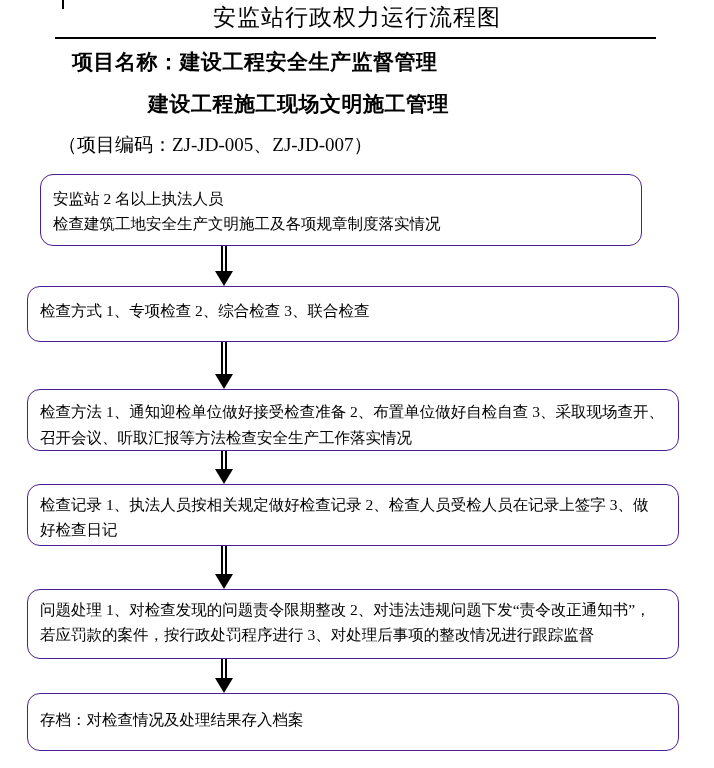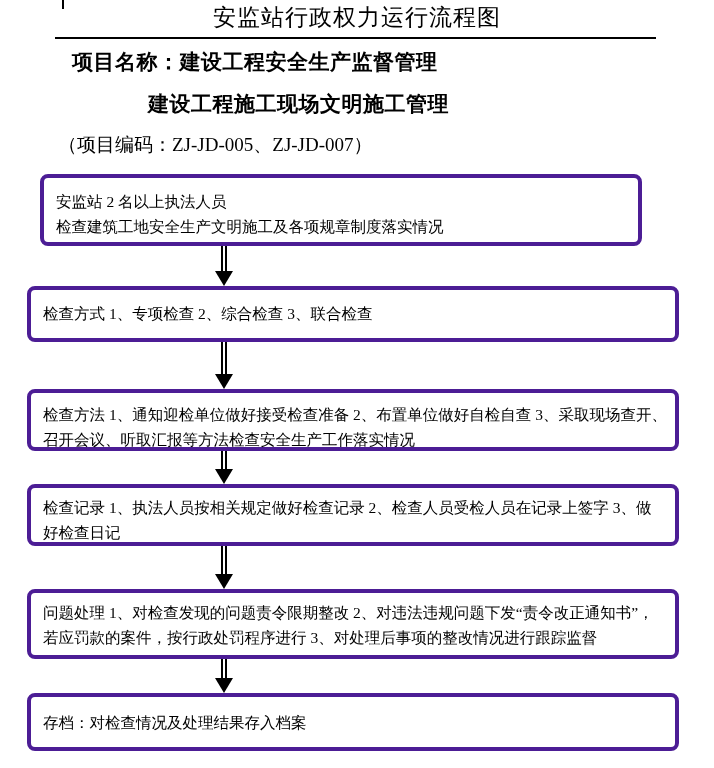--- a/index.html
+++ b/index.html
@@ -73,22 +73,22 @@
     top: 132px;
     font-size: 19px;
     font-family: "Liberation Serif", "DejaVu Serif", serif;
     white-space: nowrap;
   }
 
   
   .fbox {
     position: absolute;
     box-sizing: border-box;
-    border: 4px solid #4c1d95;
-    border-radius: 8px;
+    border: 1px solid #4c1d95;
+    border-radius: 13px;
     background: #ffffff;
     font-size: 15.5px;
     line-height: 25px;
     font-family: "Liberation Serif", "DejaVu Serif", serif;
     padding: 0 12px;
     display: flex;
     flex-direction: column;
     justify-content: flex-start;
   }
   .fbox .ln {

